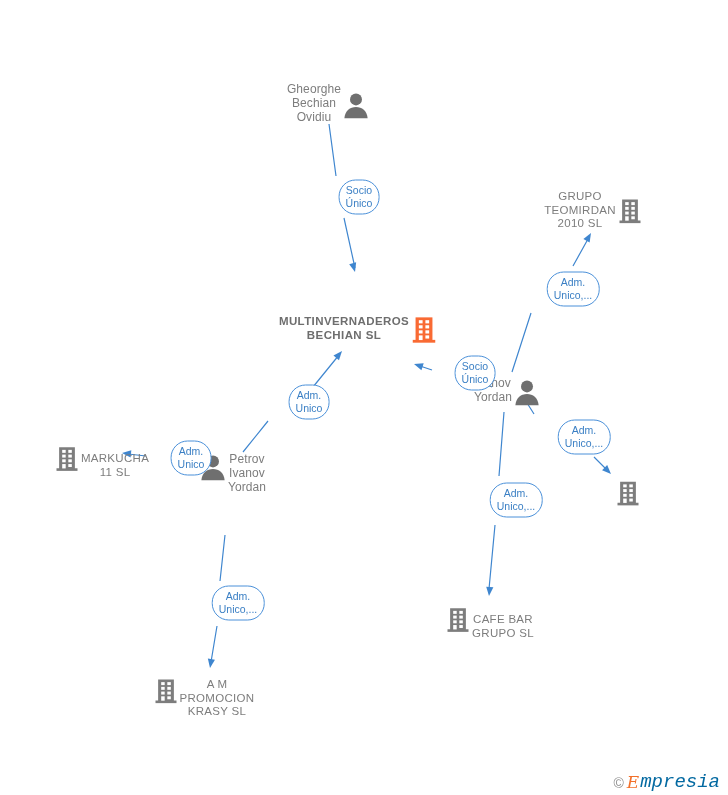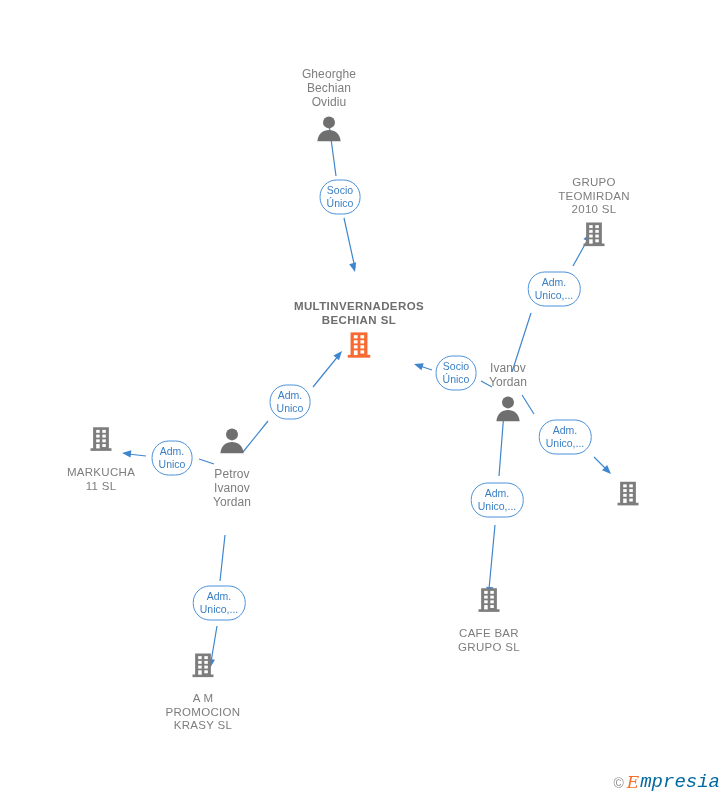--- a/index.html
+++ b/index.html
@@ -21,21 +21,21 @@
     position: absolute;
     left: 0;
     top: 0;
     width: 728px;
     height: 795px;
   }
   .node {
     position: absolute;
     transform: translate(-50%, -50%);
     display: flex;
-    flex-direction: column;
+    flex-direction: row;
     align-items: center;
     justify-content: center;
     width: 140px;
   }
   .node-label {
     font-size: 11.5px;
     line-height: 13.5px;
     color: #7d7d7d;
     text-align: center;
     white-space: pre-line;
@@ -68,20 +68,21 @@
     border: 1.3px solid #4a90d9;
     border-radius: 17px;
     background: #ffffff;
     color: #3a7fc4;
     font-size: 10.5px;
     line-height: 13px;
     padding: 3px 6px 4px 6px;
     text-align: center;
     white-space: pre-line;
     box-sizing: border-box;
+    margin-left: 19px;
   }
   #watermark {
     position: absolute;
     right: 8px;
     bottom: 4px;
     display: flex;
     align-items: center;
     gap: 3px;
   }
   .wm-c {

